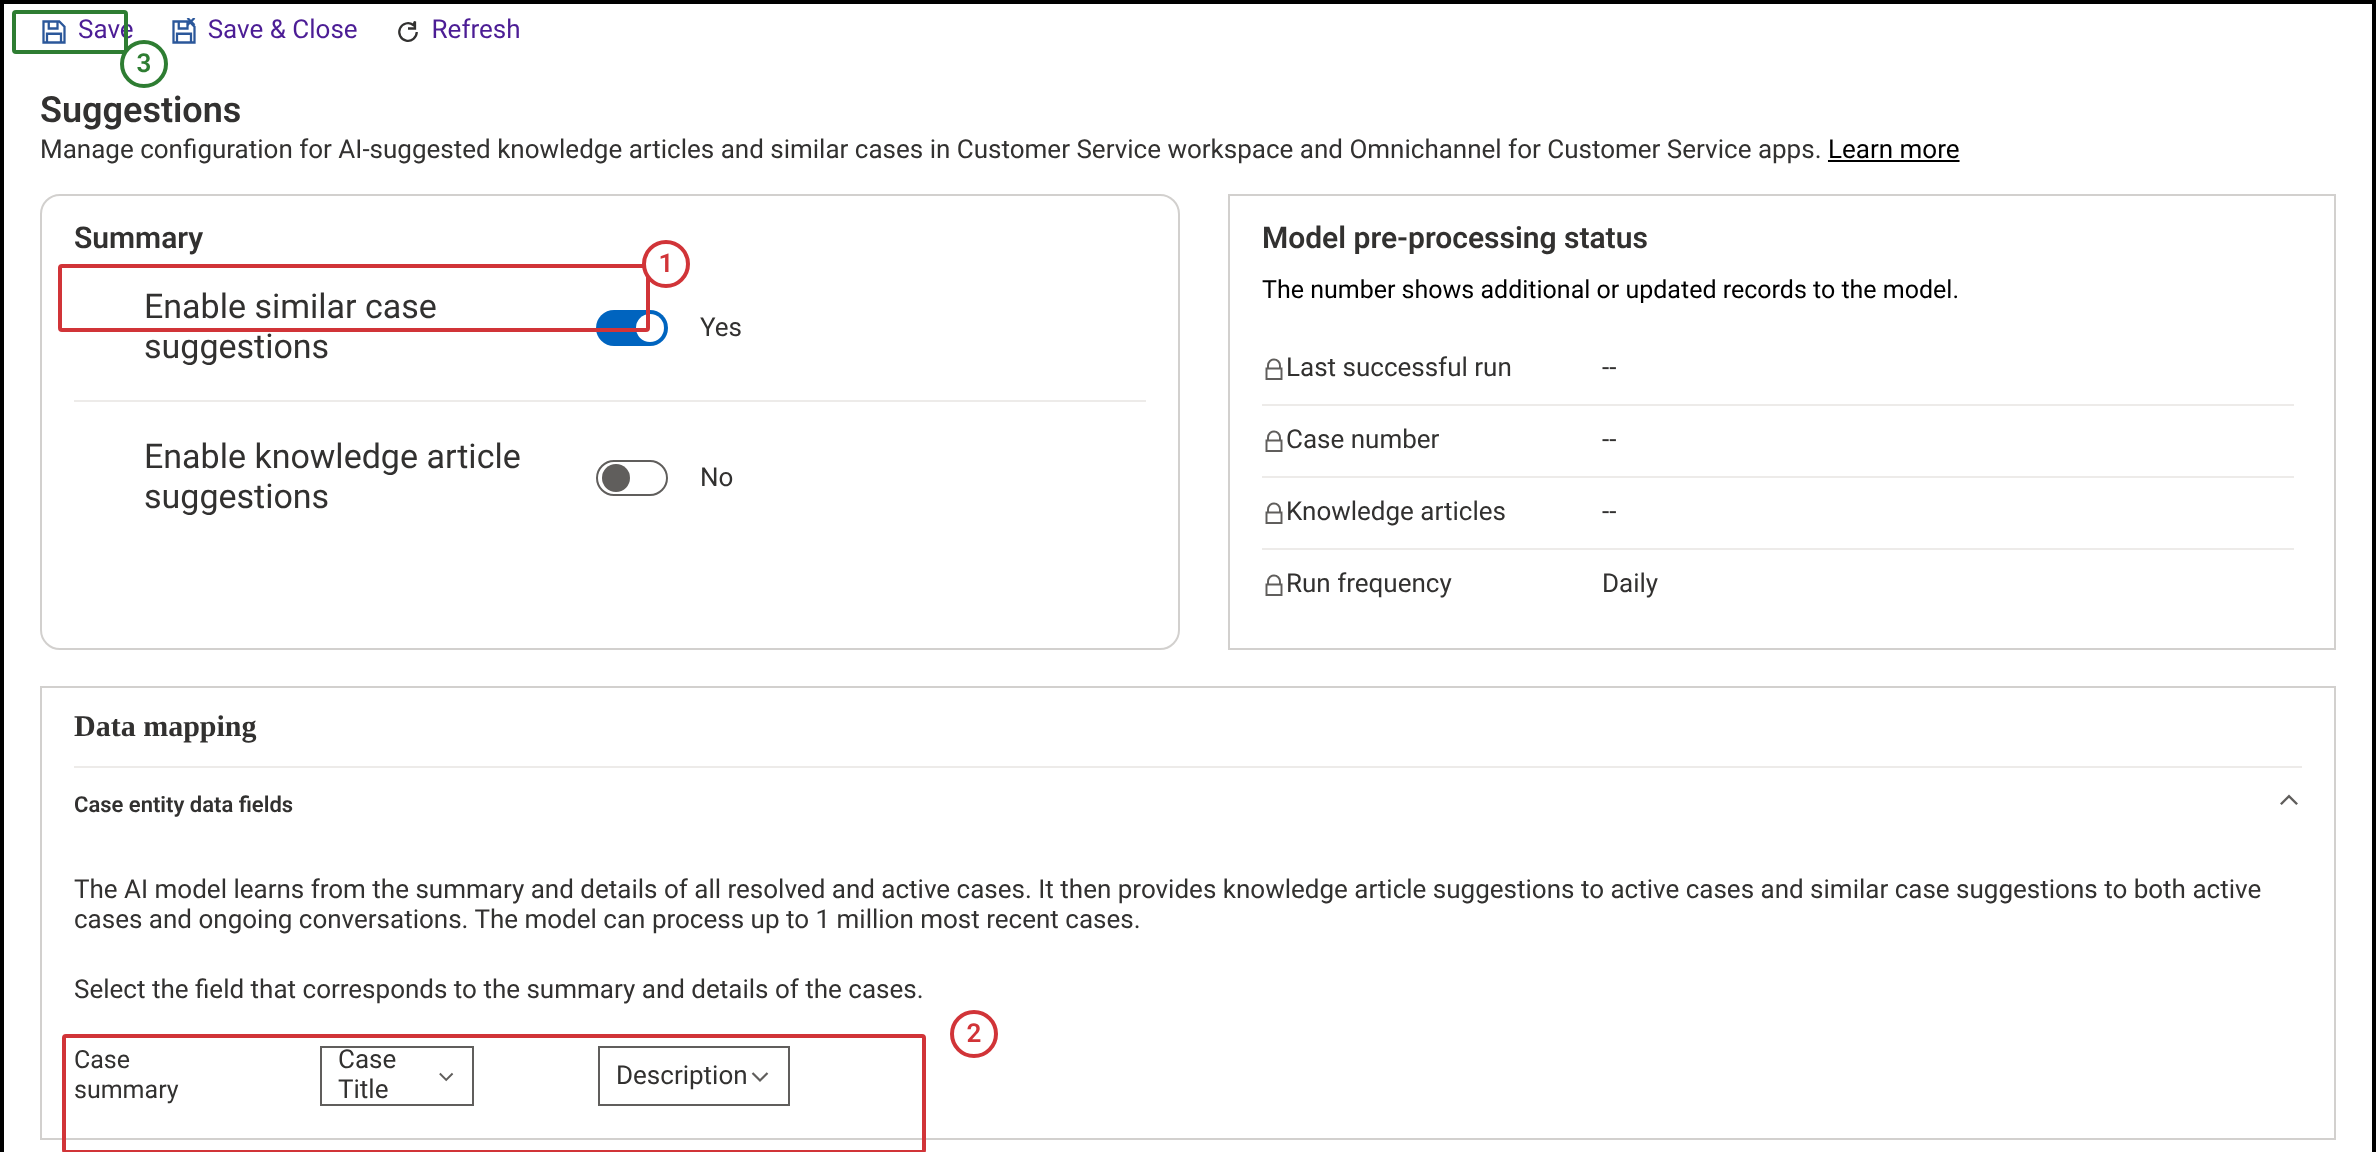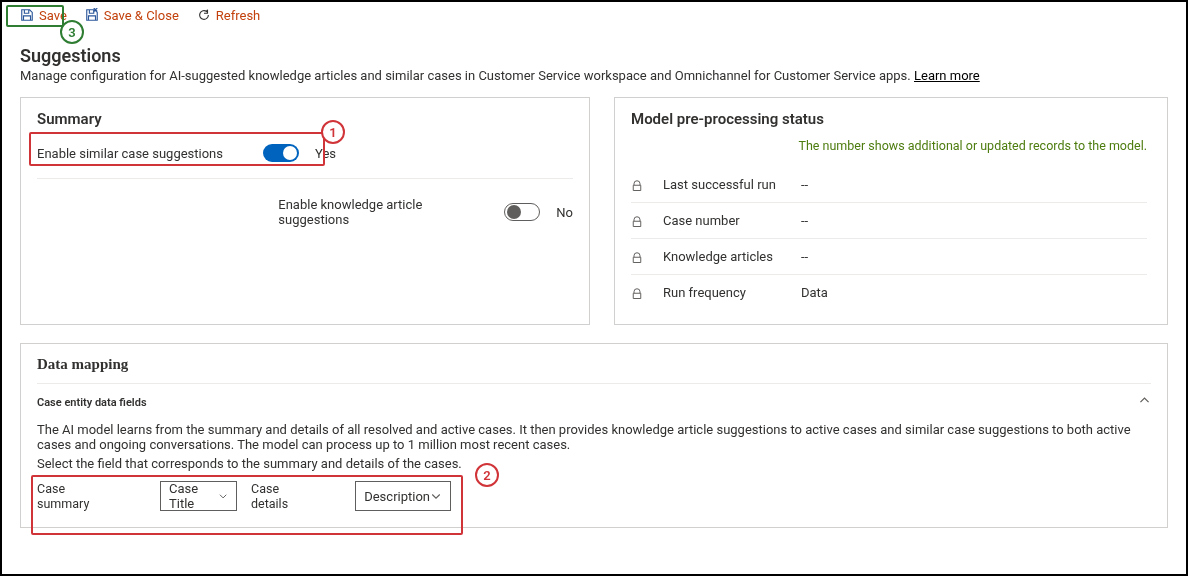--- a/index.html
+++ b/index.html
@@ -14,79 +14,79 @@
   .frame {
     border: 2px solid #000;
     width: 1188px;
     min-height: 576px;
     padding: 6px 18px 10px 18px;
     position: relative;
   }
 
   
   .cmdbar { display:flex; gap:18px; align-items:center; font-size:13px; padding:0 0 4px 0; }
-  .cmd { display:inline-flex; align-items:flex-start; gap:5px; color:#c2410c; cursor:pointer; }
+  .cmd { display:inline-flex; align-items:center; gap:5px; color:#4c1d95; cursor:pointer; }
   .cmd svg { width:14px; height:14px; }
 
   
   .ann-rect { position:absolute; border:2px solid; border-radius:2px; pointer-events:none; }
   .ann-circle {
     position:absolute; width:24px; height:24px; border:2px solid;
     border-radius:50%; display:flex; align-items:center; justify-content:center;
     font-size:13px; font-weight:600; background:#fff; pointer-events:none;
   }
 
   h1.page-title { font-size:18px; font-weight:600; margin:18px 0 2px 0; }
   .page-sub { font-size:13px; color:#323130; margin:0 0 14px 0; }
   .page-sub a { color:#000000; text-decoration:underline; cursor:pointer; }
 
   
   .tab { display:inline-block; font-size:15px; font-weight:600; padding:0 0 4px 0; border-bottom:3px solid #2266e3; margin-bottom:-1px; }
 
   
   .cols { display:flex; gap:24px; margin-top:14px; }
   .card { border:1px solid #d2d0ce; padding:12px 16px 14px 16px; }
-  .card-left { flex:0 0 570px; position:relative; }
+  .card-left { flex:0 0 570px; position:relative;border-radius:10px; }
   .card-right { flex:1; padding-right:20px; }
   .card h2 { font-size:15px; font-weight:600; margin:0 0 10px 0; }
-  .card .sub { font-size:12.5px; color:#4d7c0f; margin:0 0 14px 0;text-align:right; }
+  .card .sub { font-size:12.5px; color:#000000; margin:0 0 14px 0; }
 
   .toggle-row { display:flex; align-items:center; gap:16px; padding:6px 0; }
-  .toggle-row.sep { border-top:1px solid #edebe9; margin-top:10px; padding-top:18px;justify-content:flex-end; }
-  .toggle-label { width:210px; font-size:13px; }
+  .toggle-row.sep { border-top:1px solid #edebe9; margin-top:10px; padding-top:18px; }
+  .toggle-label { width:210px; font-size:17px;margin-left:35px; }
   .toggle {
     width:36px; height:18px; border-radius:9px; position:relative; cursor:pointer;
     display:inline-block; vertical-align:middle;
   }
   .toggle .knob {
     position:absolute; top:2px; width:14px; height:14px; border-radius:50%; background:#fff;
   }
   .toggle.on  { background:#0064bf; }
   .toggle.on .knob  { right:2px; }
   .toggle.off { background:#fff; border:1px solid #605e5c; }
   .toggle.off .knob { left:2px; background:#605e5c; top:1px; width:14px; height:14px; }
   .toggle-text { font-size:13px; }
 
   
   .status-row { display:flex; align-items:center; border-bottom:1px solid #edebe9; padding:10px 0; font-size:13px; }
   .status-row:last-child { border-bottom:none; }
-  .status-label { flex:0 0 170px; display:flex; align-items:flex-end; gap:20px; color:#323130; }
+  .status-label { flex:0 0 170px; display:flex; align-items:center; gap:0; color:#323130; }
   .status-label svg { width:12px; height:12px; }
   .status-value { color:#323130; }
 
   
   .panel { border:1px solid #d2d0ce; margin-top:18px; padding:12px 16px 16px 16px; position:relative; }
   .panel h2 { font-size:15px; font-weight:600; margin:0 0 10px 0;font-family:Liberation Serif, serif; }
   .sec-header {
     display:flex; align-items:center; justify-content:space-between;
     border-top:1px solid #edebe9; padding:10px 0 8px 0; margin-top:6px;
     font-size:11px; font-weight:600;
   }
   .sec-header .chev svg { width:13px; height:13px; }
-  .sec-body p { margin:4px 0; font-size:13px; }
+  .sec-body p { margin:20px 0; font-size:13px; }
   .fields { display:flex; gap:14px; margin-top:10px; position:relative; }
   .field { display:flex; flex-direction:row; gap:4px; width:200px; }
   .field label { font-size:12.5px; }
   .selectbox {
     border:1px solid #605e5c; height:30px; display:flex; align-items:center;
     justify-content:flex-start; padding:0 8px; font-size:13px; cursor:pointer;margin-left:48px;
   }
   .selectbox svg { width:12px; height:12px; }
 </style>
 </head>
@@ -182,21 +182,21 @@
         </span>
         <span class="status-value">--</span>
       </div>
       <div class="status-row">
         <span class="status-label">
           <svg viewBox="0 0 16 16">
               <path fill="none" stroke="#605e5c" stroke-width="1.3" d="M4 7V5a4 4 0 0 1 8 0v2M3 7h10v7H3z"></path>
             </svg>
           <span>Run frequency</span>
         </span>
-        <span class="status-value">Data</span>
+        <span class="status-value">Daily</span>
       </div>
     </div>
   </div>
 
   <div class="panel">
     <h2>Data mapping</h2>
 
     <div class="sec-header">
       <span>Case entity data fields</span>
       <span class="chev">
@@ -213,21 +213,20 @@
         <div class="field">
           <label>Case summary</label>
           <div class="selectbox">
             <span>Case Title</span>
             <svg viewBox="0 0 16 16">
                 <path fill="none" stroke="#605e5c" stroke-width="1.5" d="M3 6l5 5 5-5"></path>
               </svg>
           </div>
         </div>
         <div class="field">
-          <label>Case details</label>
           <div class="selectbox">
             <span>Description</span>
             <svg viewBox="0 0 16 16">
                 <path fill="none" stroke="#605e5c" stroke-width="1.5" d="M3 6l5 5 5-5"></path>
               </svg>
           </div>
         </div>
 
         <div class="ann-rect" style="border-color:#d13438; left:-6px; top:-6px; width:432px; height:60px;"></div>
         <div class="ann-circle" style="border-color:#d13438; color:#d13438; left:438px; top:-18px;">2</div>

